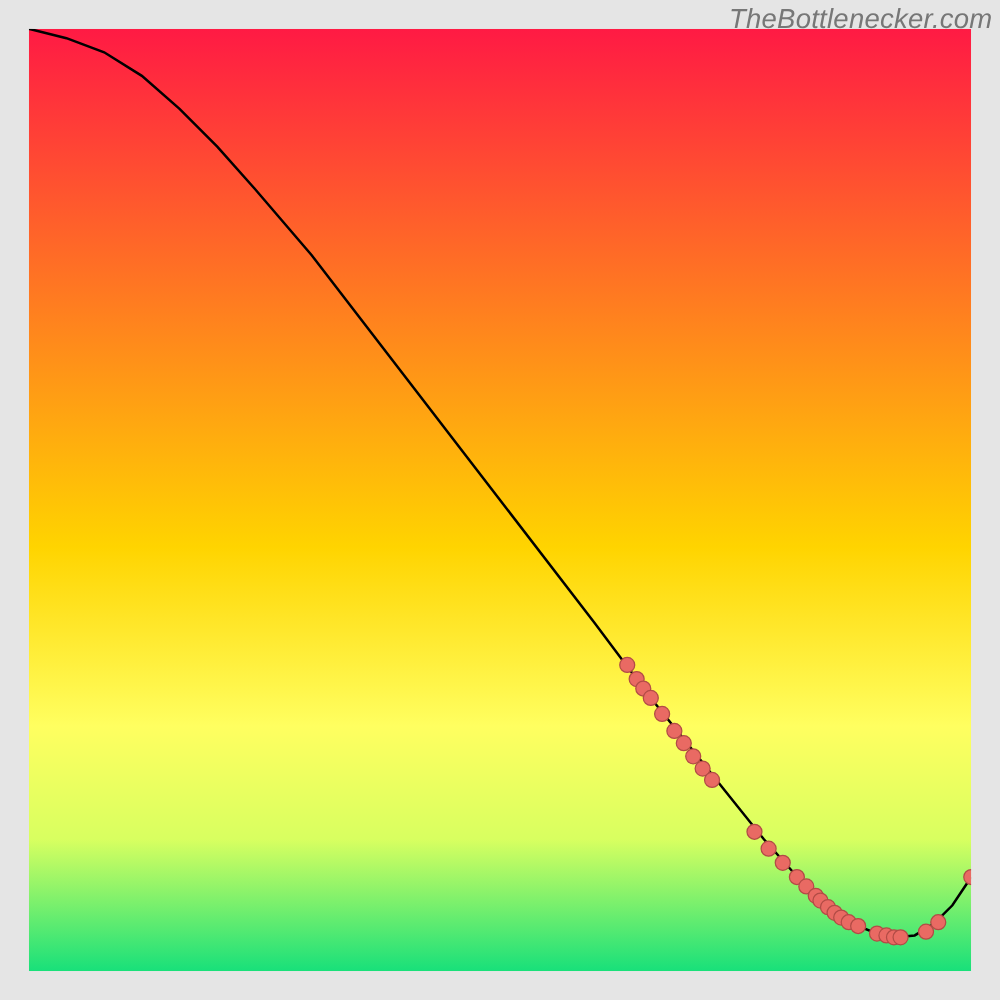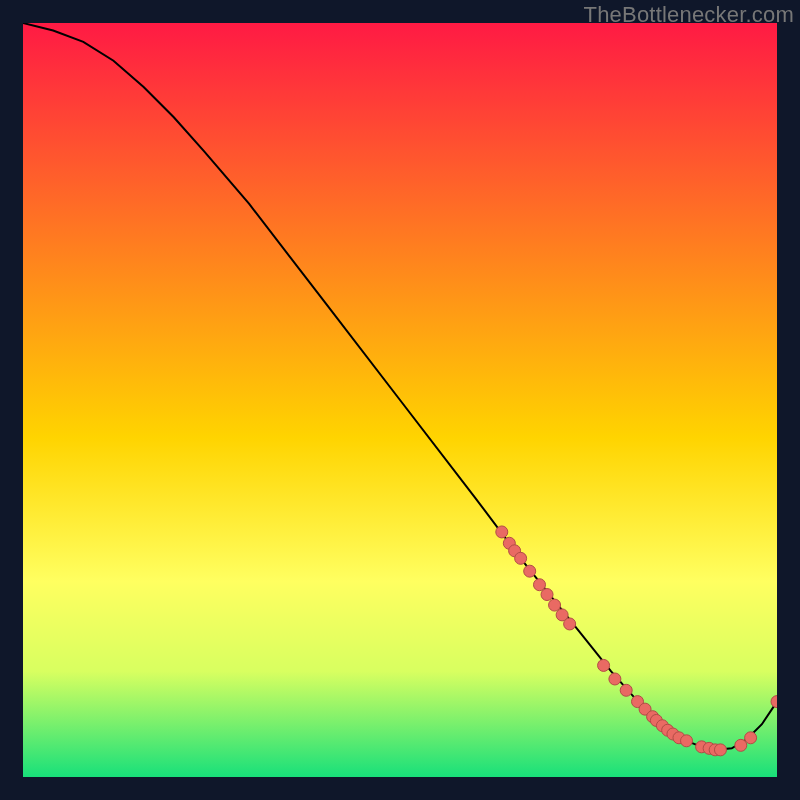--- a/index.html
+++ b/index.html
@@ -8,21 +8,22 @@
     width: 800px;
     height: 800px;
     background: #000;
     overflow: hidden;
     font-family: Arial, Helvetica, sans-serif;
   }
   .frame {
     position: relative;
     width: 800px;
     height: 800px;
-    background: #0f172a;
+    background: #e5e5e5;
+    font-style: italic;
   }
   .watermark {
     position: absolute;
     top: 2px;
     right: 6px;
     color: #777;
     font-size: 22px;
     font-weight: 500;
     z-index: 20;
     letter-spacing: 0.2px;

